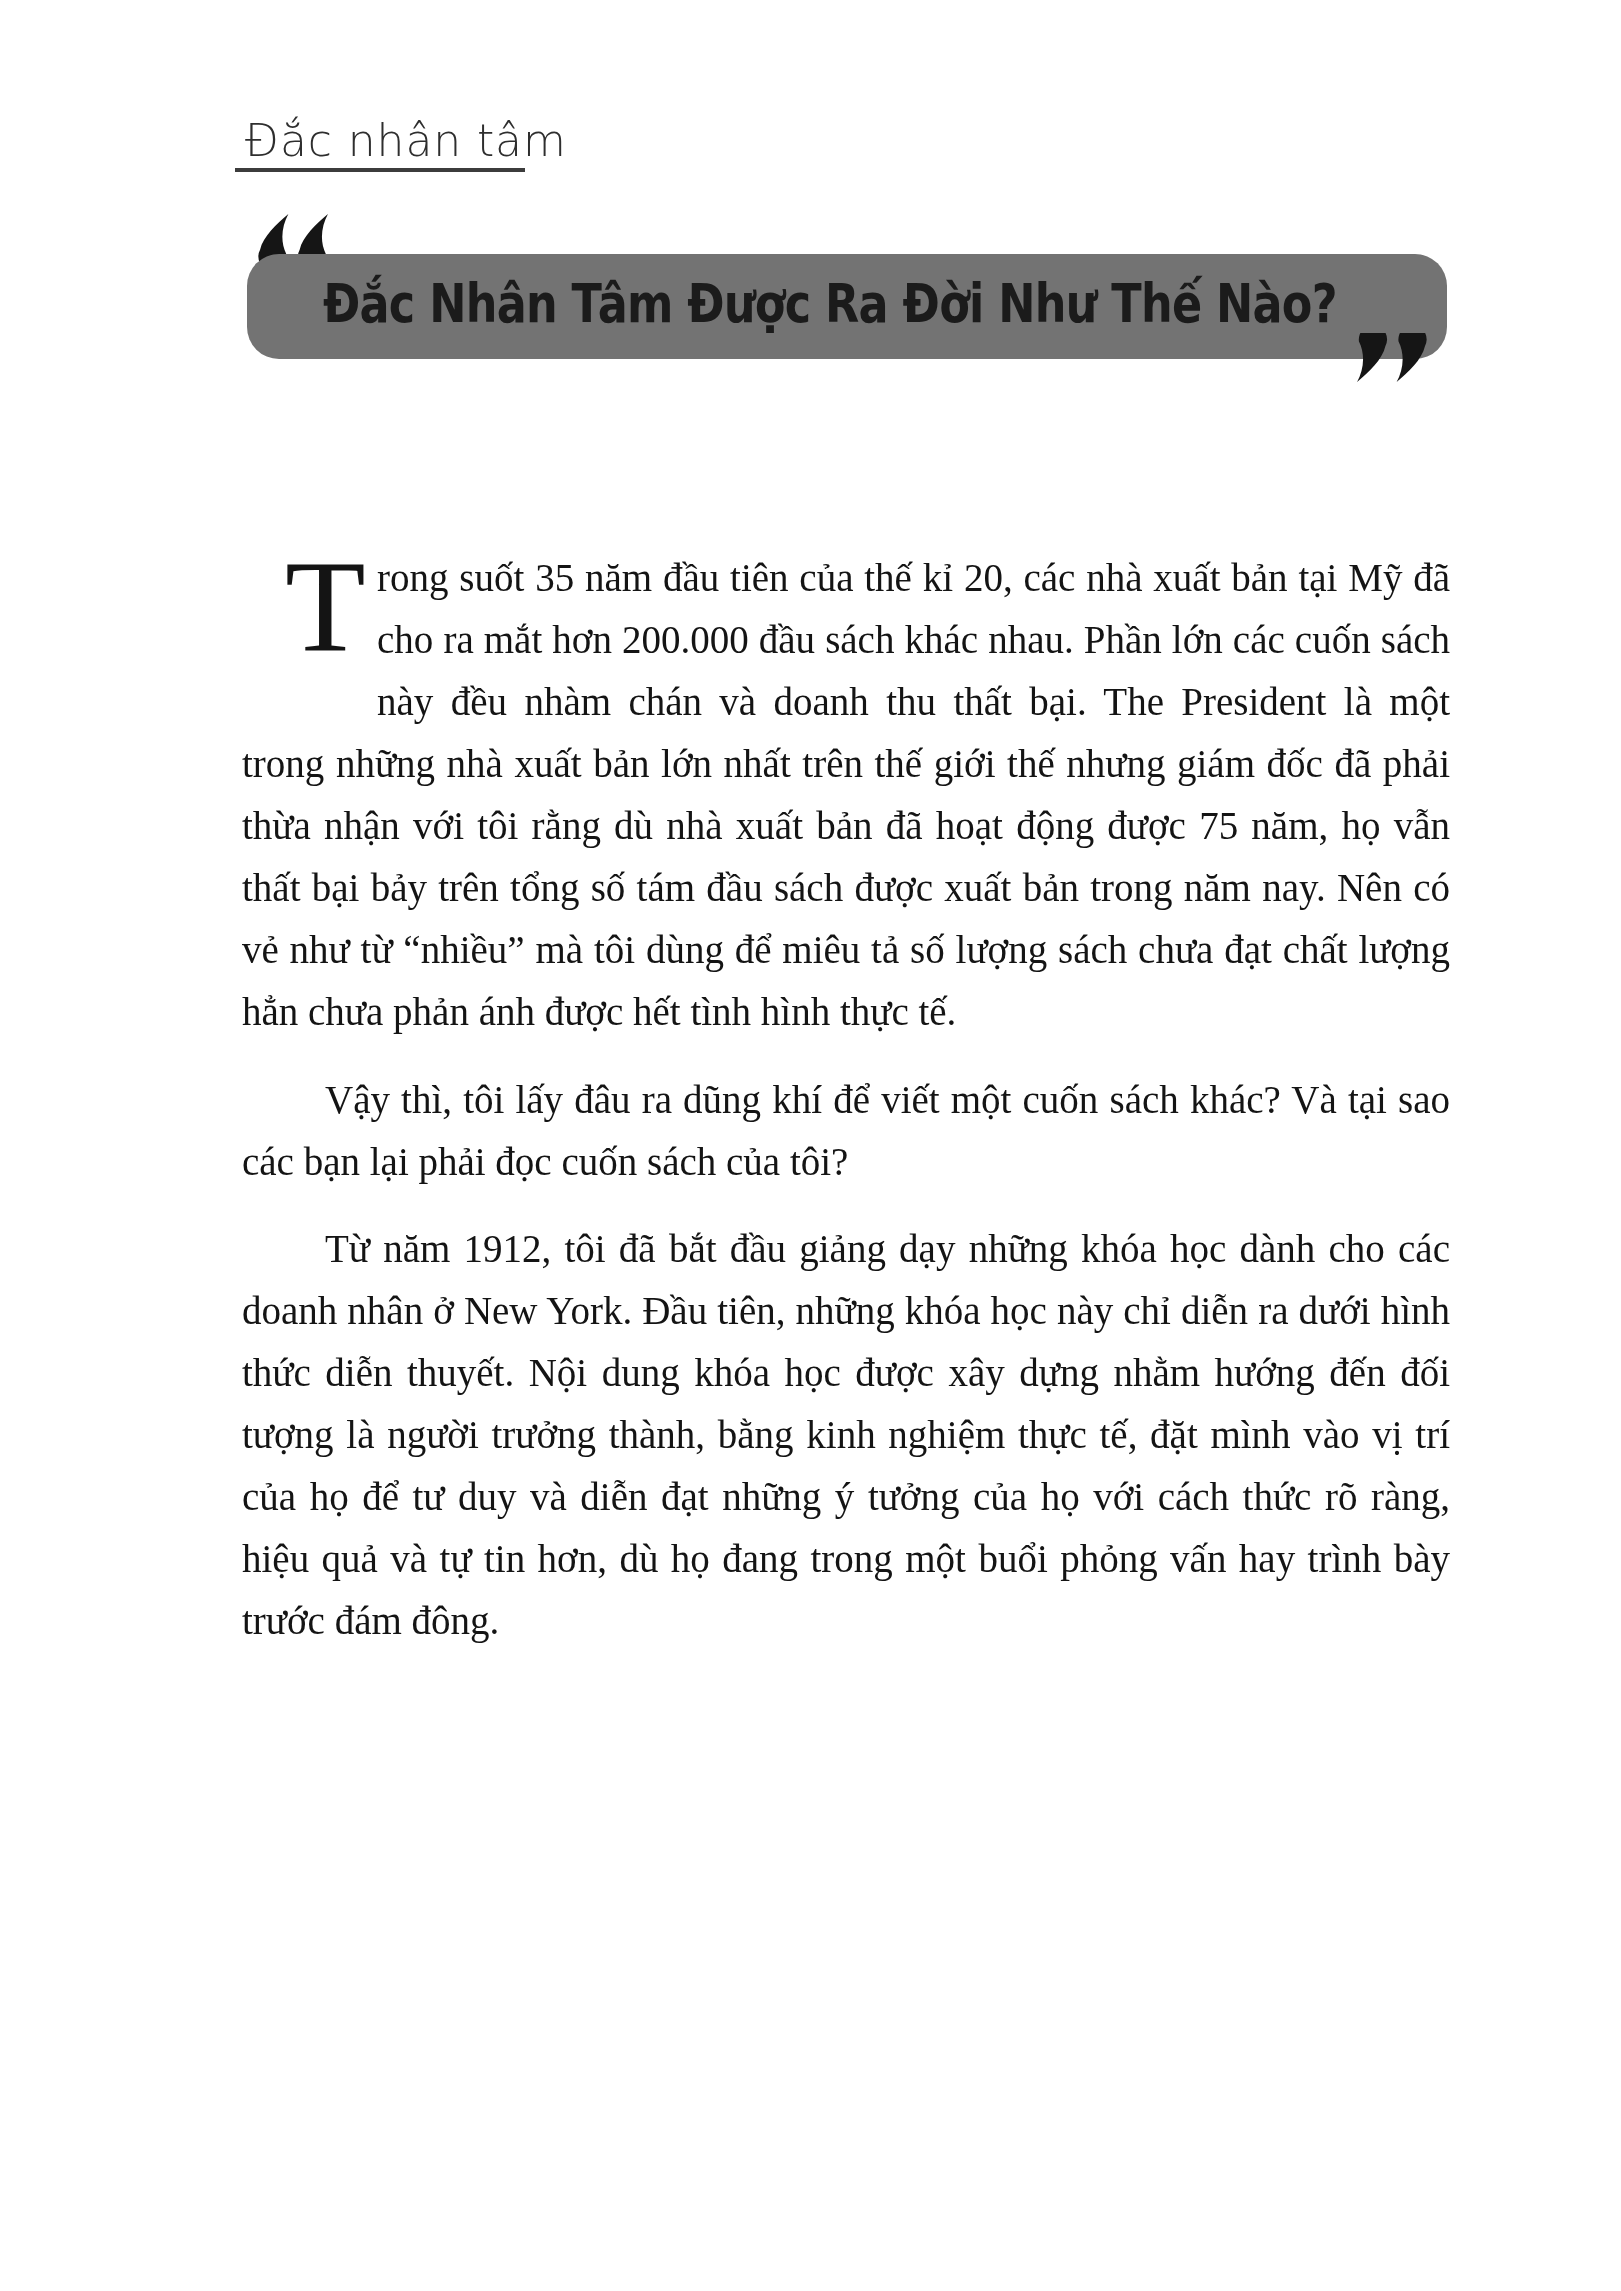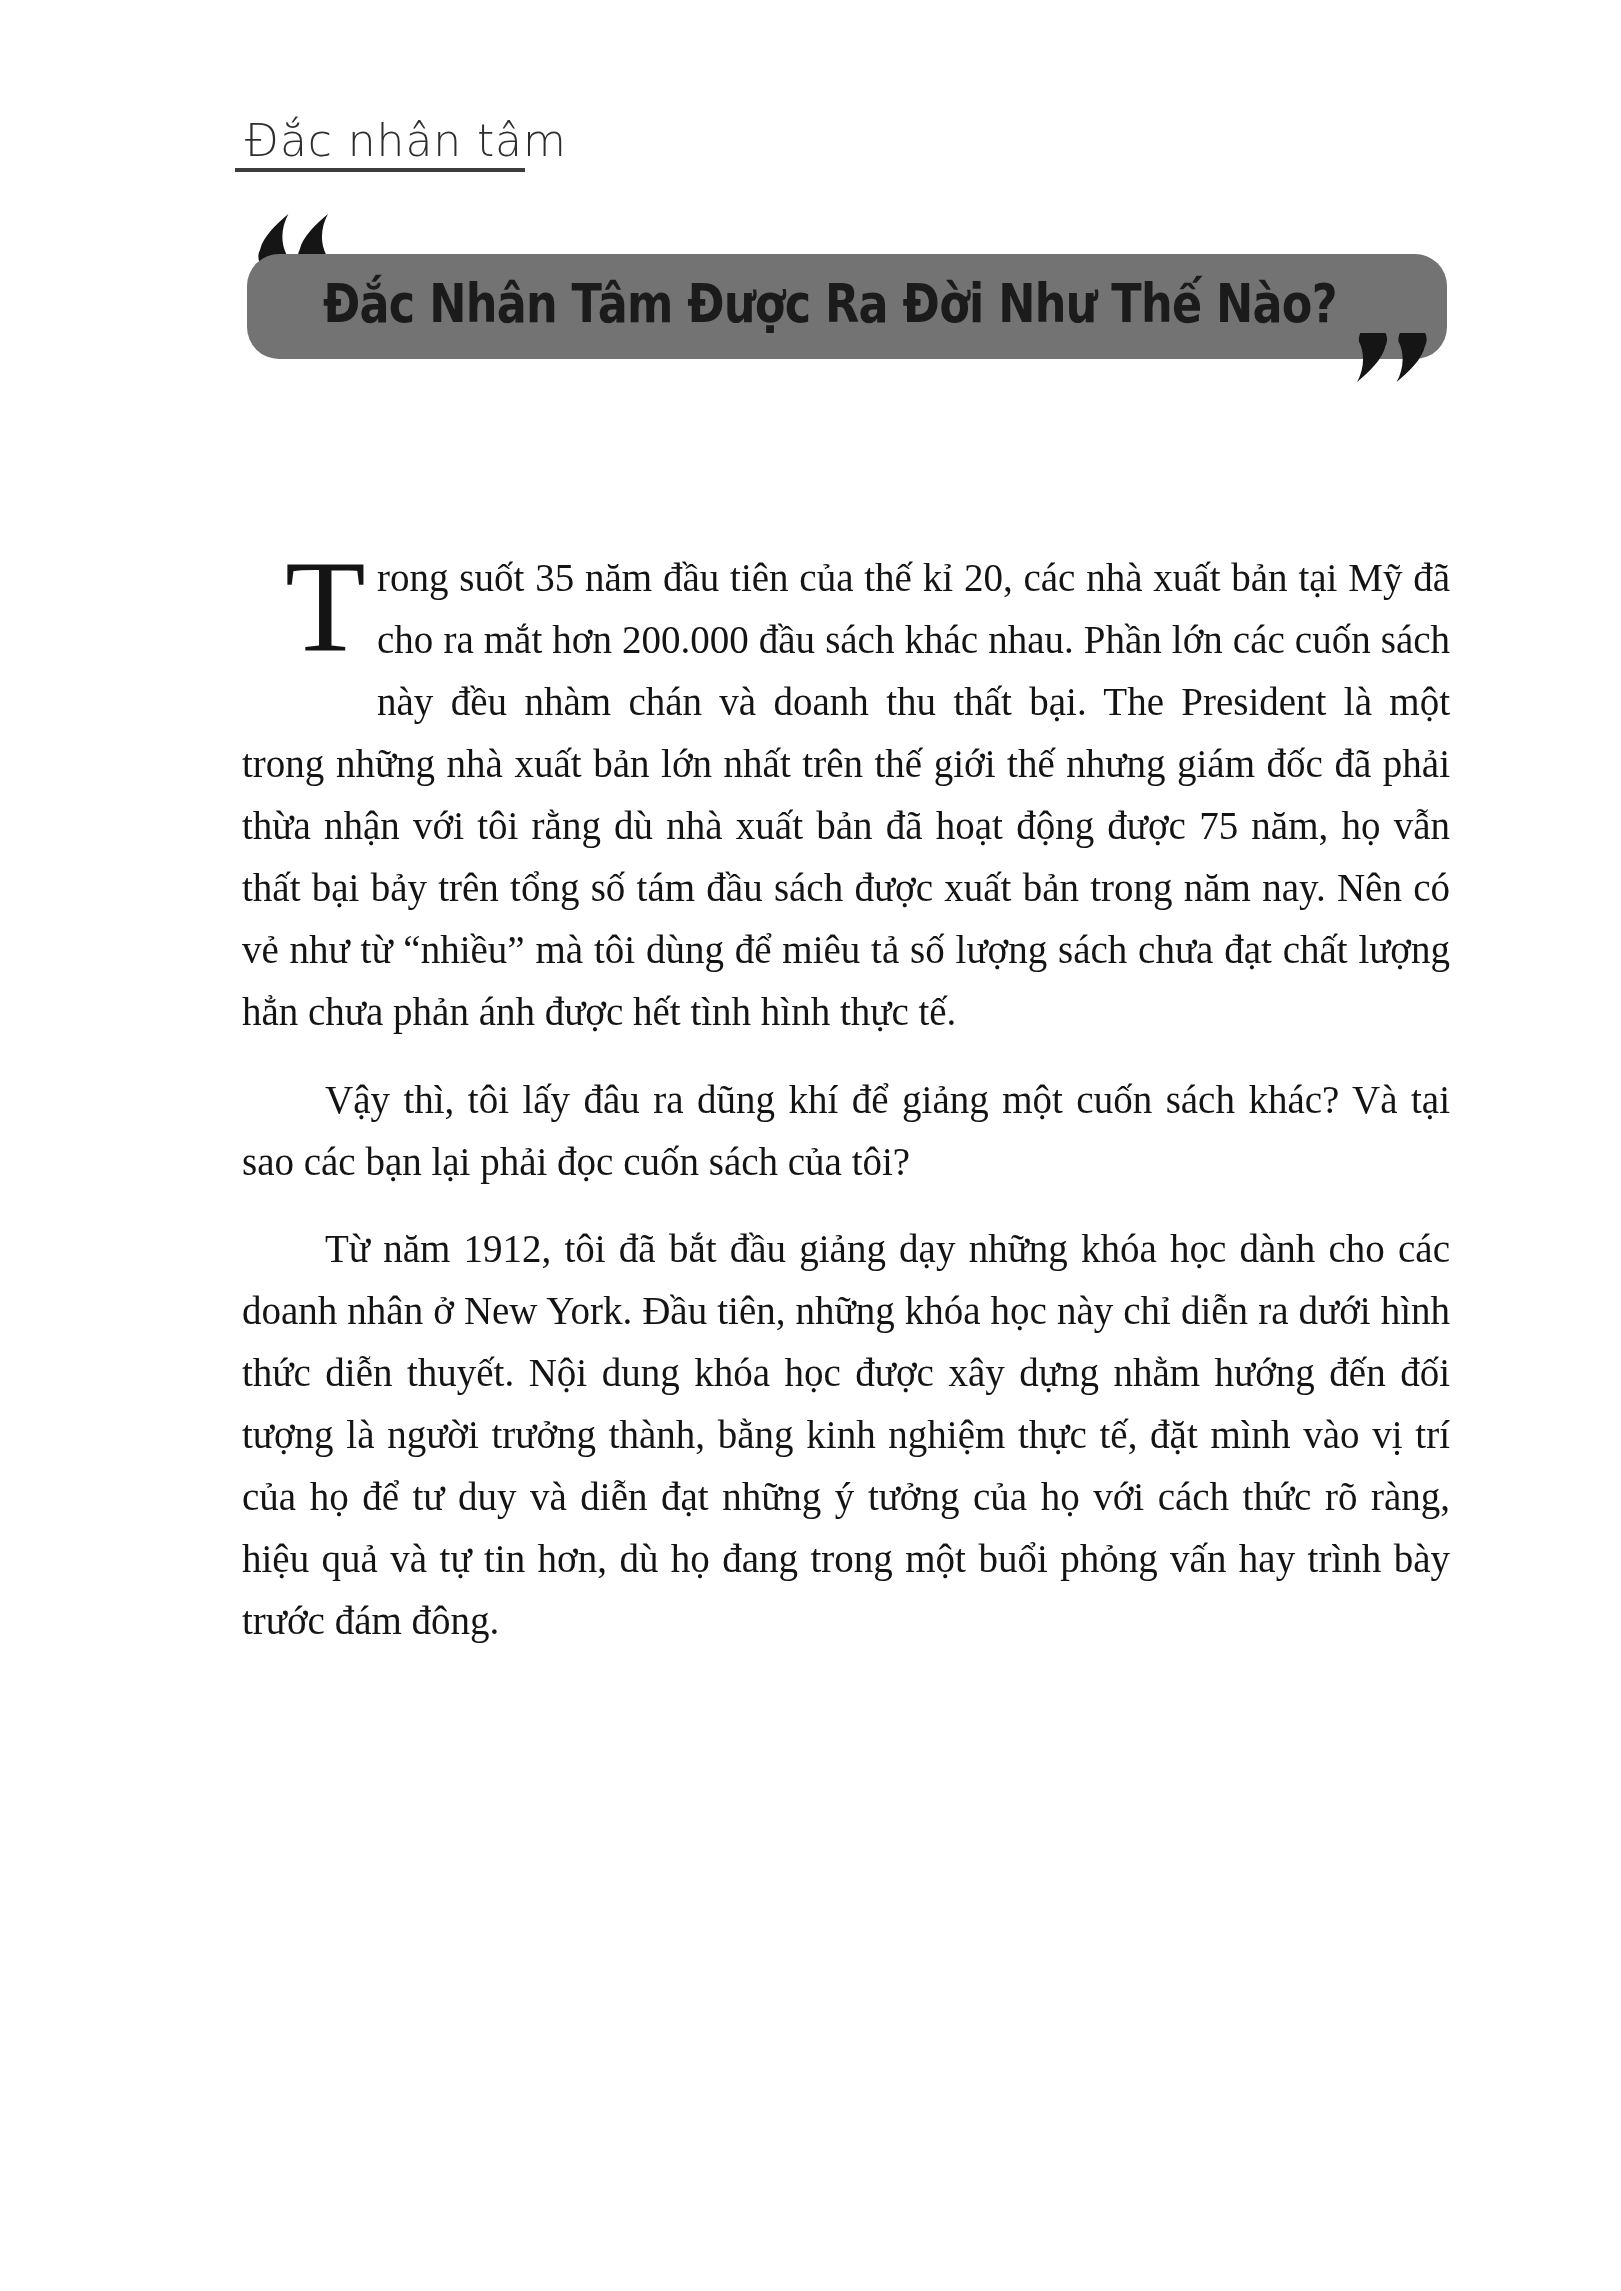--- a/index.html
+++ b/index.html
@@ -105,20 +105,20 @@
 
   <div class="quote quote-close">
     <svg width="74" height="49" viewBox="0 0 76 52" xmlns="http://www.w3.org/2000/svg">
       <path fill="#151515" d="M32 0 C20 10 5 24 2 38 A15 15 0 1 0 30 43 C23 29 25 13 32 0 Z"></path>
       <path fill="#151515" transform="translate(42,0)" d="M32 0 C20 10 5 24 2 38 A15 15 0 1 0 30 43 C23 29 25 13 32 0 Z"></path>
     </svg>
   </div>
 
   <div class="body-text">
     <p class="first"><span class="dropcap">T</span><span>rong suốt 35 năm đầu tiên của thế kỉ 20, các nhà xuất bản tại Mỹ đã cho ra mắt hơn 200.000 đầu sách khác nhau. Phần lớn các cuốn sách này đều nhàm chán và doanh thu thất bại. The President là một trong những nhà xuất bản lớn nhất trên thế giới thế nhưng giám đốc đã phải thừa nhận với tôi rằng dù nhà xuất bản đã hoạt động được 75 năm, họ vẫn thất bại bảy trên tổng số tám đầu sách được xuất bản trong năm nay. Nên có vẻ như từ “nhiều” mà tôi dùng để miêu tả số lượng sách chưa đạt chất lượng hẳn chưa phản ánh được hết tình hình thực tế.</span></p>
-    <p>Vậy thì, tôi lấy đâu ra dũng khí để giảng một cuốn sách khác? Và tại sao các bạn lại phải đọc cuốn sách của tôi?</p>
+    <p>Vậy thì, tôi lấy đâu ra dũng khí để viết một cuốn sách khác? Và tại sao các bạn lại phải đọc cuốn sách của tôi?</p>
     <p>Từ năm 1912, tôi đã bắt đầu giảng dạy những khóa học dành cho các doanh nhân ở New York. Đầu tiên, những khóa học này chỉ diễn ra dưới hình thức diễn thuyết. Nội dung khóa học được xây dựng nhằm hướng đến đối tượng là người trưởng thành, bằng kinh nghiệm thực tế, đặt mình vào vị trí của họ để tư duy và diễn đạt những ý tưởng của họ với cách thức rõ ràng, hiệu quả và tự tin hơn, dù họ đang trong một buổi phỏng vấn hay trình bày trước đám đông.</p>
   </div>
 
   <div class="page-number">10</div>
 
 </div>
 
 
 </body></html>

